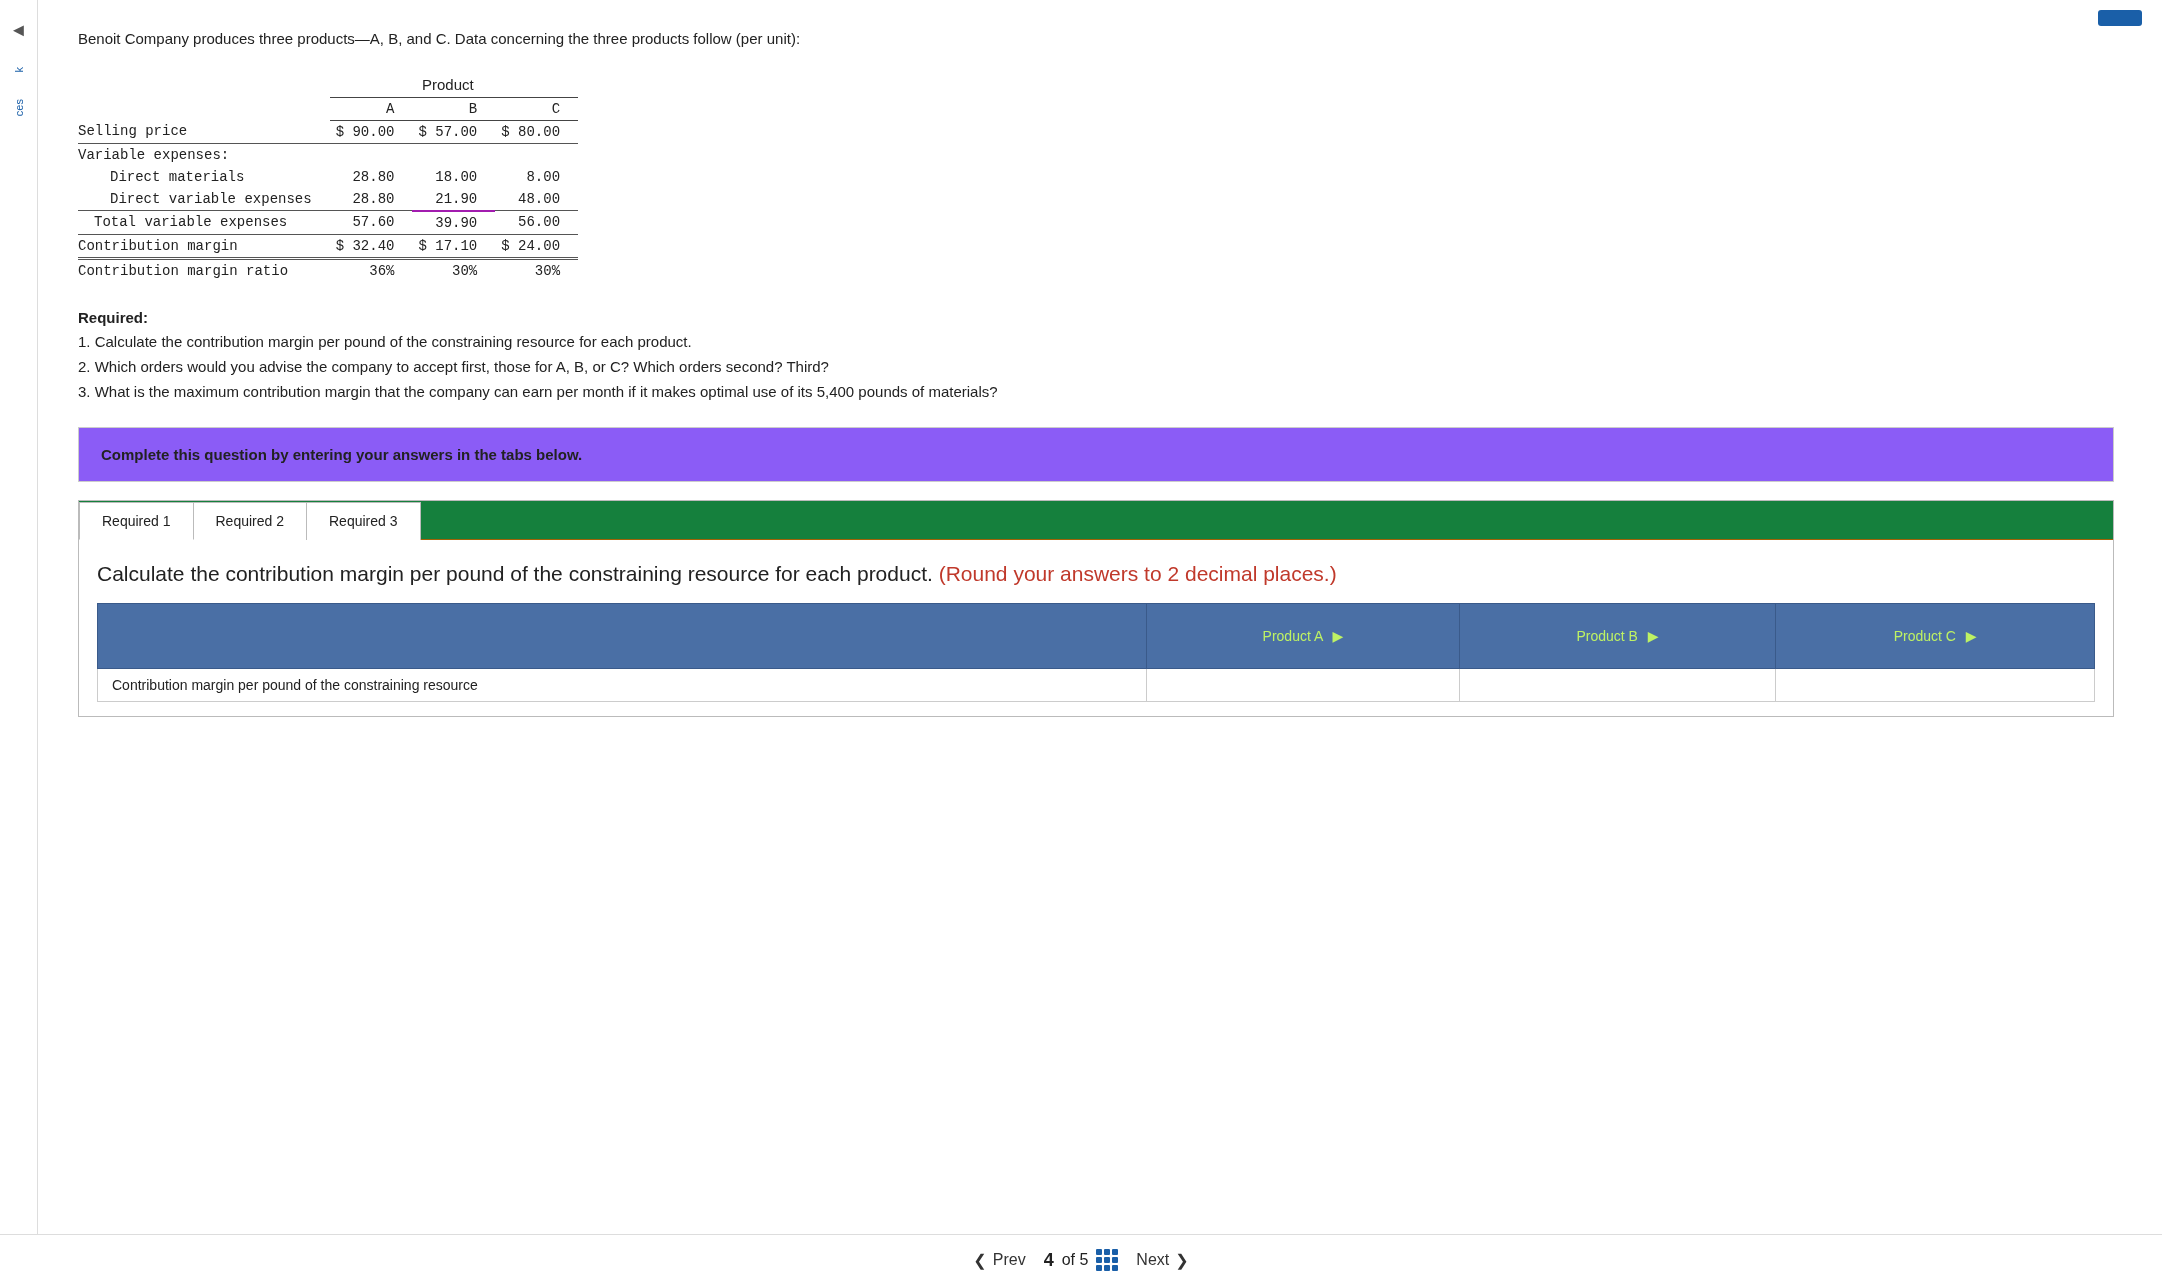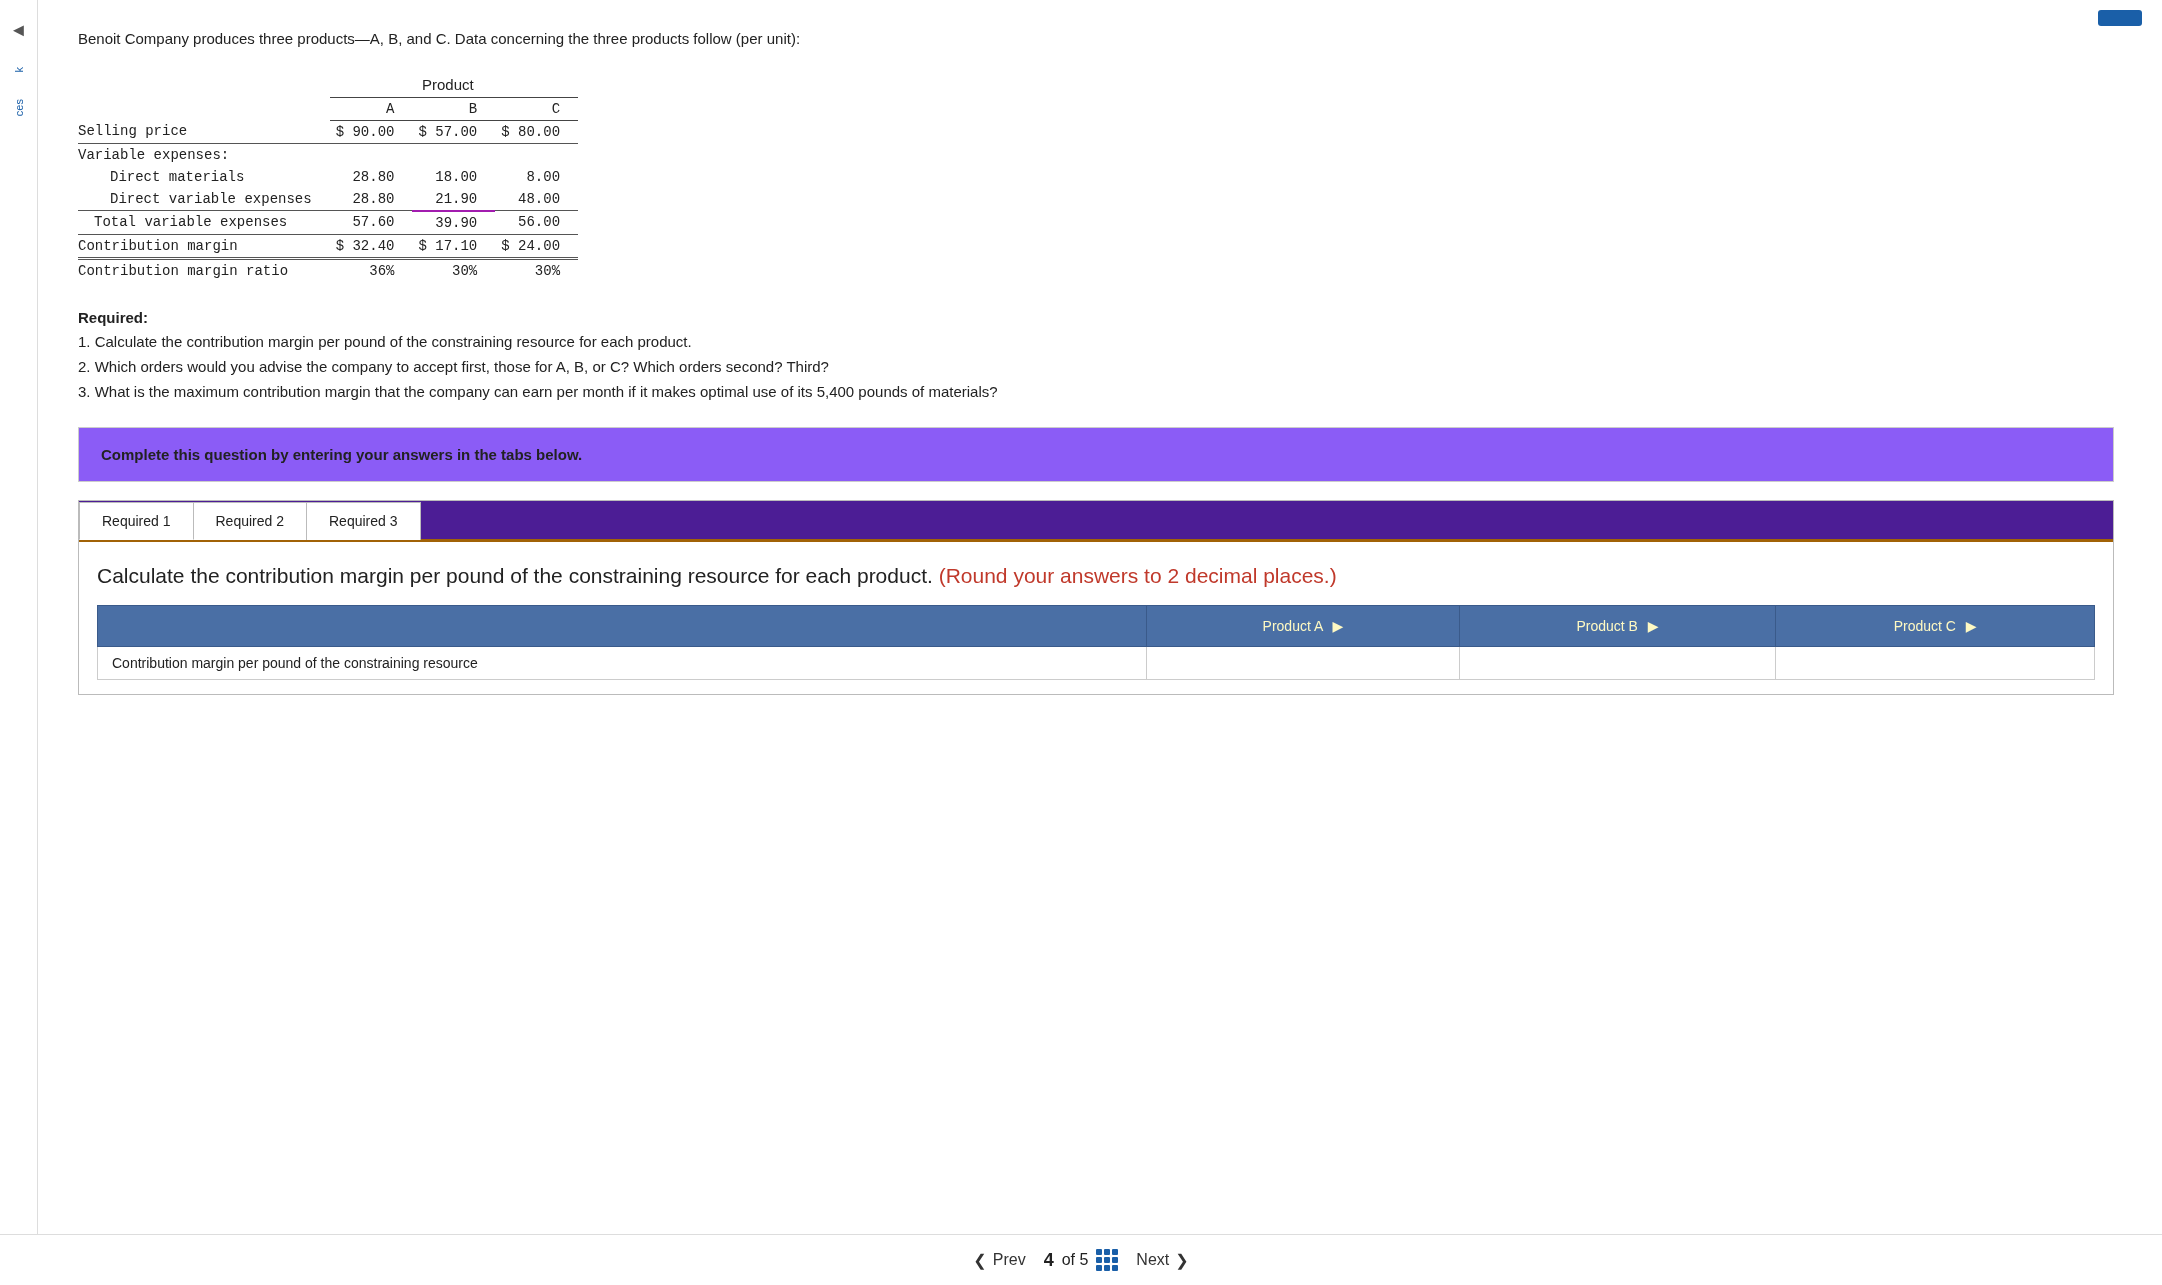--- a/index.html
+++ b/index.html
@@ -113,22 +113,22 @@
       font-weight: bold;
       color: #222;
     }
     
     .tabs-container {
       border: 1px solid #bbb;
       margin-bottom: 0;
     }
     .tabs-header {
       display: flex;
-      border-bottom: 3px solid #a16207;
-      background: #4c1d95;
+      border-bottom: 1px solid #a16207;
+      background: #15803d;
     }
     .tab-item {
       padding: 10px 22px;
       border: 1px solid #bbb;
       border-bottom: none;
       margin-right: -1px;
       cursor: pointer;
       font-size: 14px;
       background: #fff;
       color: #222;
@@ -156,22 +156,22 @@
     .answer-table-wrapper {
       overflow: hidden;
     }
     .answer-table {
       border-collapse: collapse;
       width: 100%;
       font-size: 14px;
     }
     .answer-table th {
       background: #4a6fa5;
-      color: #fef9c3;
-      padding: 12px 18px;
+      color: #bef264;
+      padding: 24px 18px;
       text-align: center;
       font-weight: normal;
       border: 1px solid #3a5a8a;
     }
     .answer-table th.label-th {
       background: #4a6fa5;
       text-align: left;
       min-width: 280px;
     }
     .answer-table td {

